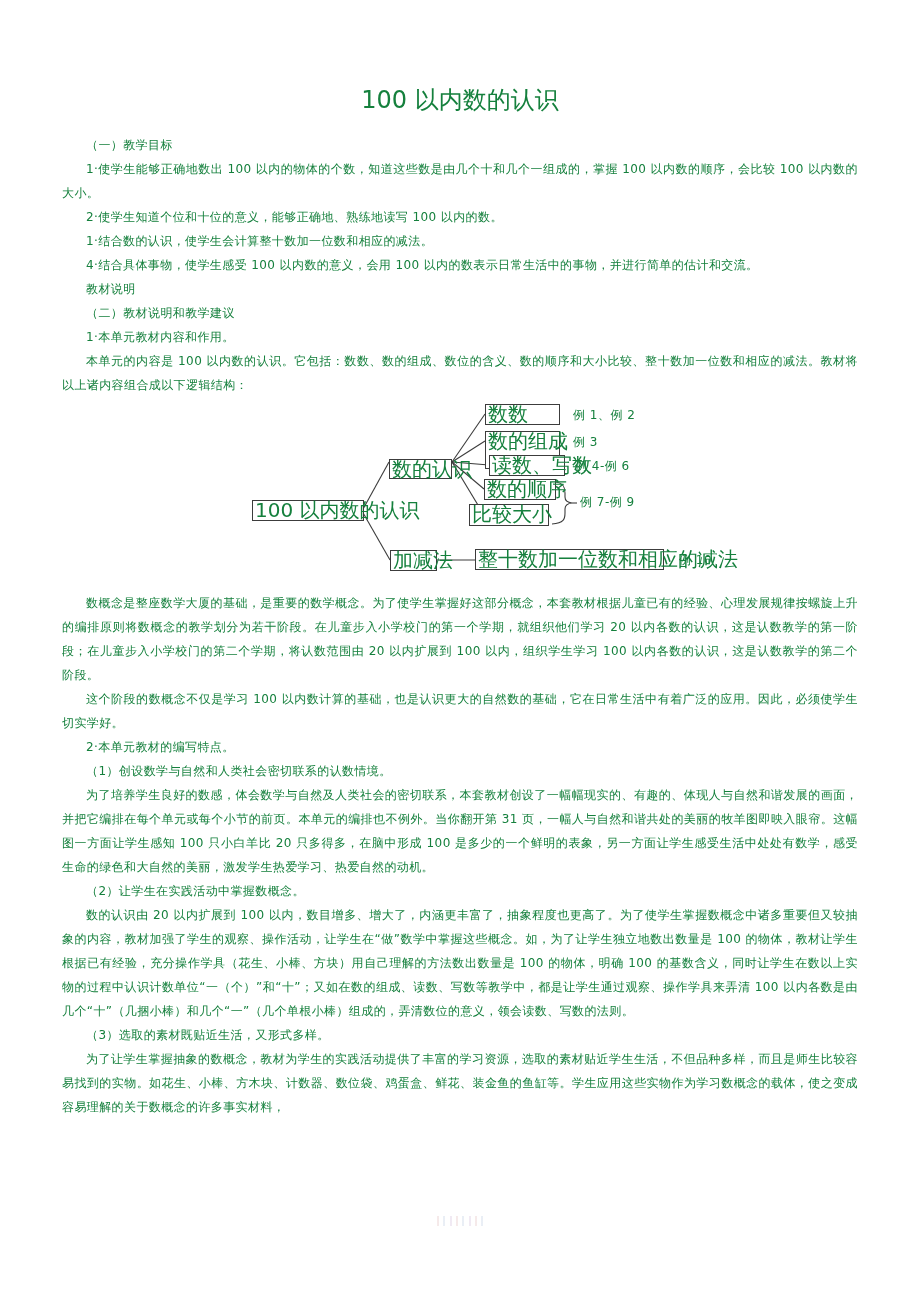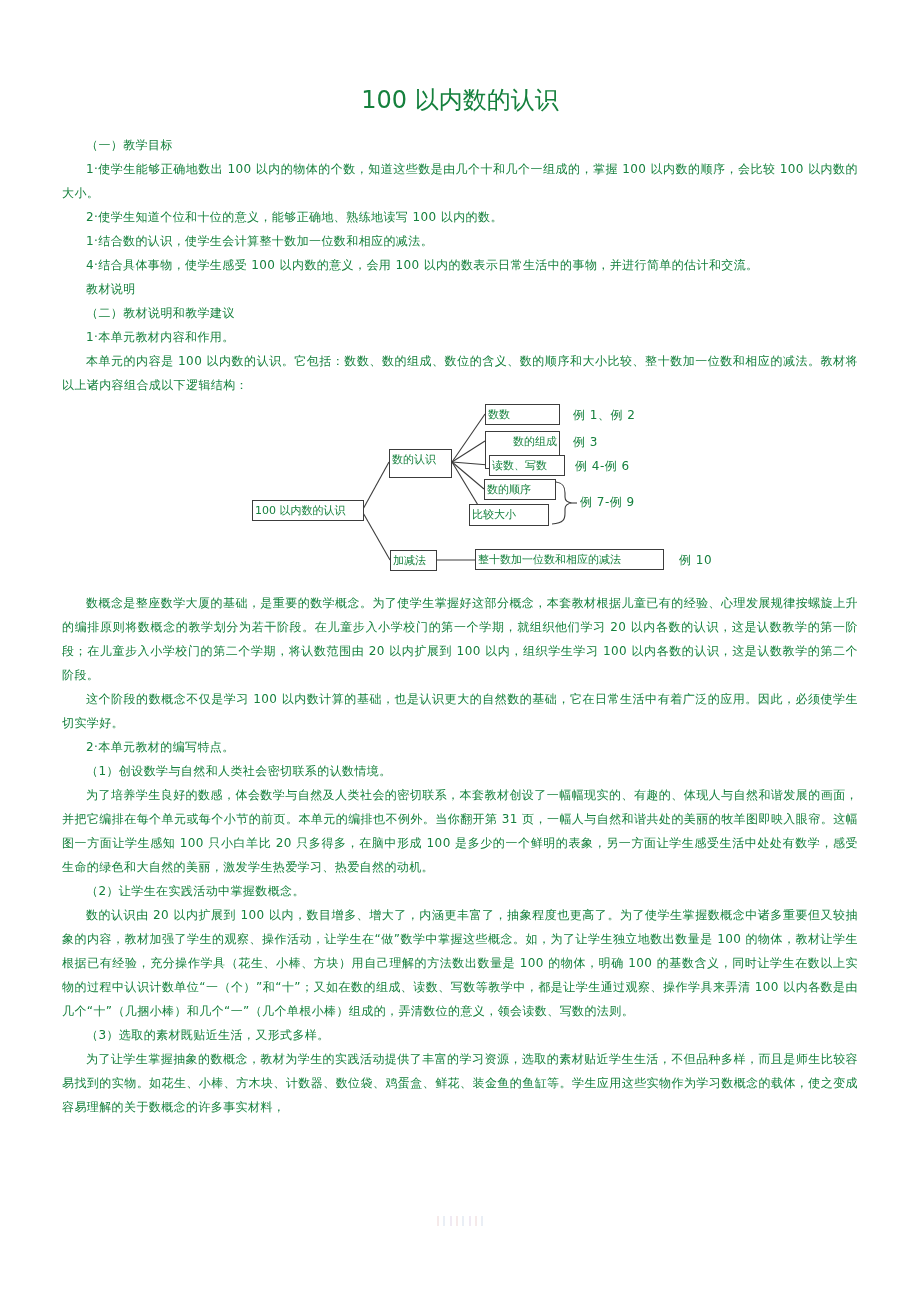--- a/index.html
+++ b/index.html
@@ -38,21 +38,21 @@
   .diagram svg.lines {
     position: absolute;
     left: 0; top: 0;
     width: 796px; height: 180px;
   }
   .dbox {
     position: absolute;
     box-sizing: border-box;
     border: 1px solid #3c3c3c;
     background: #ffffff;
-    font-size: 11px;
+    font-size: 20px;
     line-height: 19px;
     padding: 0 2px;
     white-space: nowrap;
     letter-spacing: 0;
   }
   .dexample {
     position: absolute;
     font-size: 12px;
     line-height: 21px;
     white-space: nowrap;
@@ -101,21 +101,21 @@
         <line x1="390" y1="59" x2="422" y2="112"></line>
 
         <line x1="375" y1="157" x2="413" y2="157"></line>
 
         <path d="M494,79 C502,80 503,85 503,90 L503,94 C503,98 505,99.5 510,100 C505,100.5 503,102 503,106 L503,110 C503,116 502,120 490,121"></path>
         <line x1="510" y1="100" x2="515" y2="100"></line>
       </g>
     </svg>
 
     <div class="dbox" style="left:190px; top:97px;  width:112px; height:21px;">100 以内数的认识</div>
-    <div class="dbox" style="left:327px; top:46px;  width:63px;  height:29px;">数的认识</div>
+    <div class="dbox" style="left:327px; top:56px;  width:63px;  height:20px;">数的认识</div>
     <div class="dbox" style="left:328px; top:147px; width:47px;  height:21px;">加减法</div>
 
     <div class="dbox" style="left:423px; top:1px;   width:75px; height:21px;">数数</div>
     <div class="dbox" style="left:423px; top:28px;  width:75px; height:38px;text-align:right;">数的组成</div>
     <div class="dbox" style="left:427px; top:52px;  width:76px; height:21px;">读数、写数</div>
     <div class="dbox" style="left:422px; top:76px;  width:72px; height:21px;">数的顺序</div>
     <div class="dbox" style="left:407px; top:101px; width:80px; height:22px;">比较大小</div>
     <div class="dbox" style="left:413px; top:146px; width:189px; height:21px;">整十数加一位数和相应的减法</div>
 
     <span class="dexample" style="left:511px; top:2px;">例 1、例 2</span>

